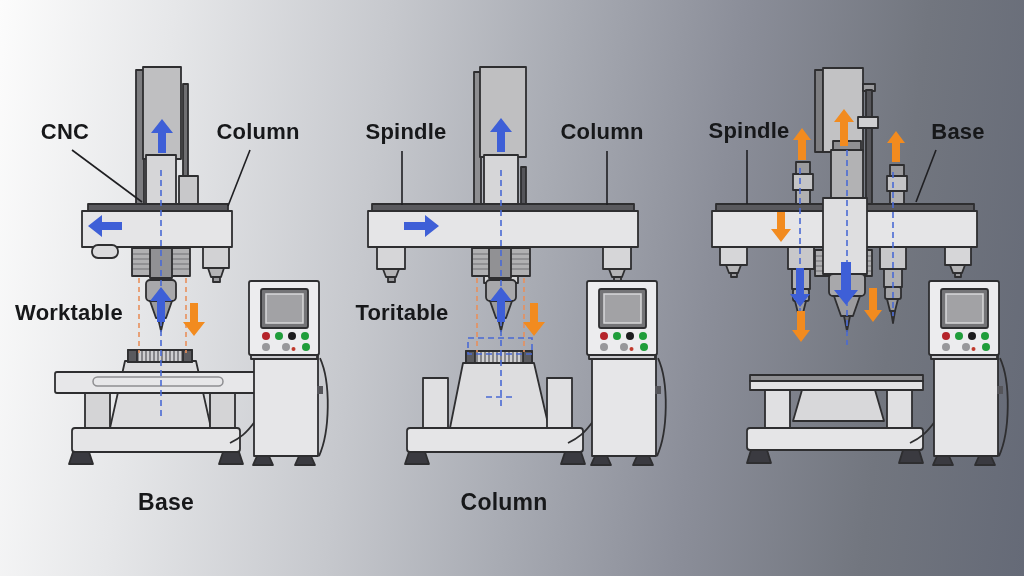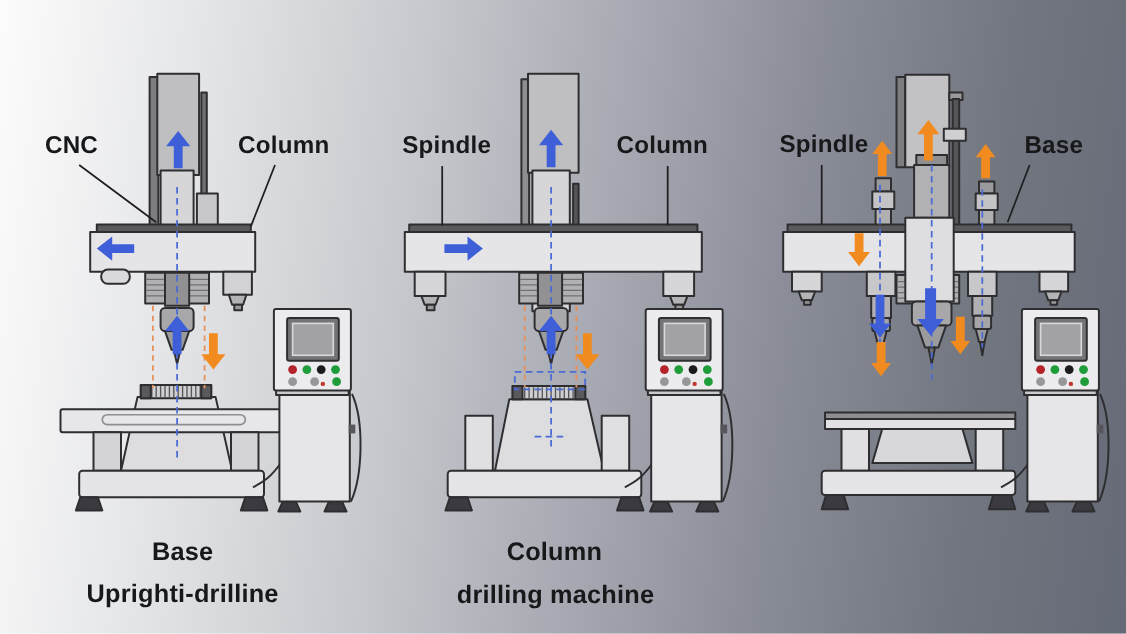--- a/index.html
+++ b/index.html
@@ -272,22 +272,22 @@
     <line class="leader" x1="250" y1="150" x2="228" y2="206"></line>
     <line class="leader" x1="402" y1="151" x2="402" y2="205"></line>
     <line class="leader" x1="607" y1="151" x2="607" y2="205"></line>
     <line class="leader" x1="747" y1="150" x2="747" y2="204"></line>
     <line class="leader" x1="936" y1="150" x2="916" y2="202"></line>
   </g>
 </svg>
 
 <div class="lbl" style="left:65px;top:132px">CNC</div>
 <div class="lbl" style="left:258px;top:132px">Column</div>
+<div class="lbl" style="left:69px;top:313px">Worktable</div>
 <div class="lbl" style="left:406px;top:132px">Spindle</div>
 <div class="lbl" style="left:602px;top:132px">Column</div>
+<div class="lbl" style="left:402px;top:313px">Toritable</div>
 <div class="lbl" style="left:749px;top:131px">Spindle</div>
 <div class="lbl" style="left:958px;top:132px">Base</div>
 
 <div class="lbl cap" style="left:166px;top:502px">Base</div>
-<div class="lbl cap" style="left:166px;top:540px">Uprighti-drilline</div>
 <div class="lbl cap" style="left:504px;top:502px">Column</div>
-<div class="lbl cap" style="left:505px;top:541px">drilling machine</div>
 </div>
 
 </body></html>

